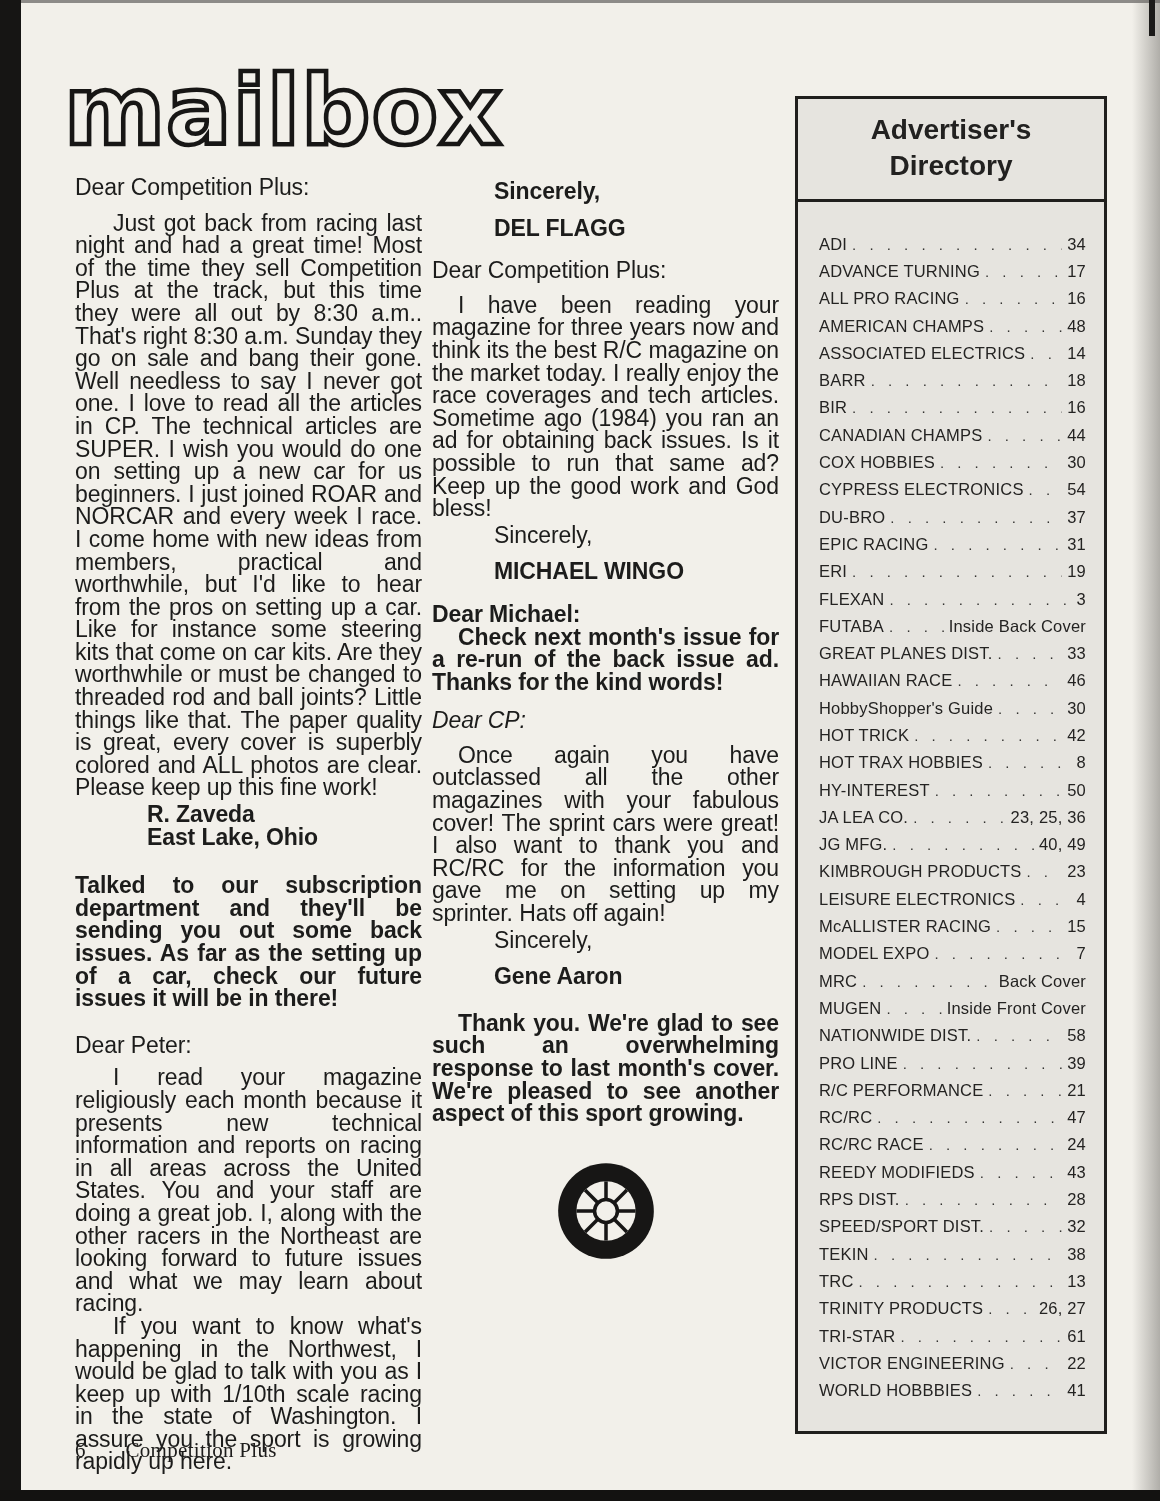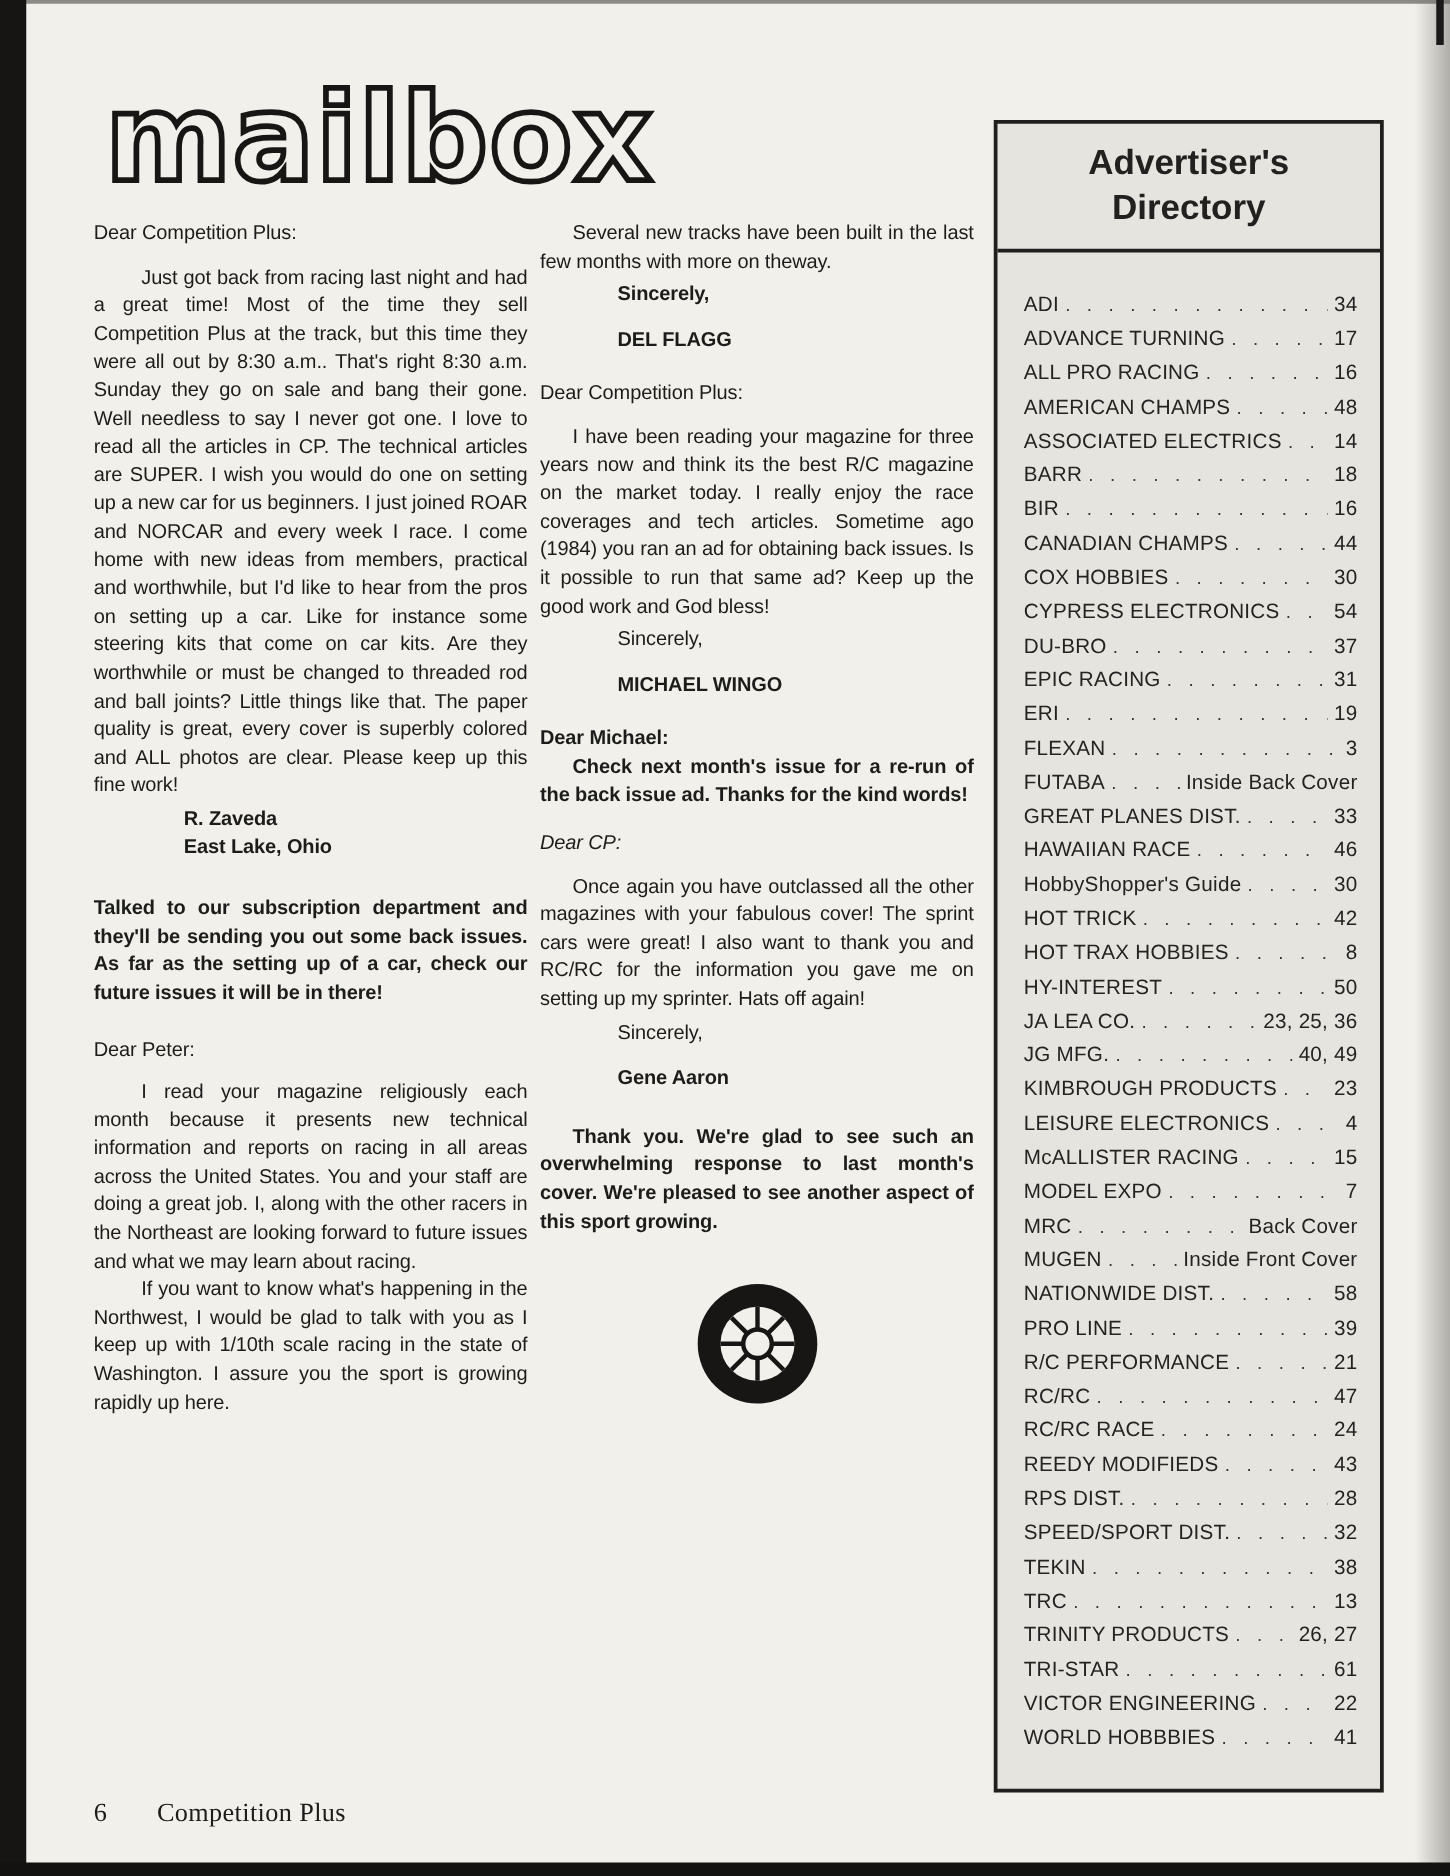--- a/index.html
+++ b/index.html
@@ -11,24 +11,24 @@
   }
   
   .edge-left   { position:absolute; left:0; top:0; width:21px; height:1501px; background:#161514; }
   .edge-bottom { position:absolute; left:0; top:1490px; width:1160px; height:11px; background:#131211; }
   .edge-top    { position:absolute; left:0; top:0; width:1160px; height:3px; background:#3a3836; opacity:.55; }
   .edge-right-shadow { position:absolute; right:0; top:0; width:28px; height:1501px;
     background:linear-gradient(to right, rgba(110,108,104,0), rgba(110,108,104,.5)); }
   .edge-top-right { position:absolute; top:0; left:1149px; width:6px; height:36px; background:#1b1a19; }
 
   
-  .logo { position:absolute; left:62px; top:52px;margin-left:20px; }
-
-  
-  .col { position:absolute; width:347px; font-size:16px; line-height:22.6px;
+  .logo { position:absolute; left:62px; top:52px; }
+
+  
+  .col { position:absolute; width:347px; font-size:23px; line-height:22.6px;
          letter-spacing:-0.1px; }
   .col-1 { left:75px;  top:176px; }
   .col-2 { left:432px; top:176px; }
   .sal      { margin:0 0 13px 0; }
   .body-p   { margin:0; text-align:justify; text-indent:38px; }
   .body-p.cont { text-indent:0; }
   .col-2 .body-p { text-indent:26px; }
   .sig      { margin:4px 0 0 72px; font-weight:bold; }
   .col-2 .sinc { margin:4px 0 0 62px; }
   .col-2 .sig  { margin:14px 0 0 62px; }
@@ -76,21 +76,20 @@
   <p class="body-p">Just got back from racing last night and had a great time! Most of the time they sell Competition Plus at the track, but this time they were all out by 8:30 a.m.. That's right 8:30 a.m. Sunday they go on sale and bang their gone. Well needless to say I never got one. I love to read all the articles in CP. The technical articles are SUPER. I wish you would do one on setting up a new car for us beginners. I just joined ROAR and NORCAR and every week I race. I come home with new ideas from members, practical and worthwhile, but I'd like to hear from the pros on setting up a car. Like for instance some steering kits that come on car kits. Are they worthwhile or must be changed to threaded rod and ball joints? Little things like that. The paper quality is great, every cover is superbly colored and ALL photos are clear. Please keep up this fine work!</p>
   <p class="sig">R. Zaveda</p>
   <p class="sig" style="margin-top:0;">East Lake, Ohio</p>
   <p class="reply mt-26">Talked to our subscription department and they'll be sending you out some back issues. As far as the setting up of a car, check our future issues it will be in there!</p>
   <p class="sal mt-24" style="margin-bottom:10px;">Dear Peter:</p>
   <p class="body-p">I read your magazine religiously each month because it presents new technical information and reports on racing in all areas across the United States. You and your staff are doing a great job. I, along with the other racers in the Northeast are looking forward to future issues and what we may learn about racing.</p>
   <p class="body-p">If you want to know what's happening in the Northwest, I would be glad to talk with you as I keep up with 1/10th scale racing in the state of Washington. I assure you the sport is growing rapidly up here.</p>
 </div>
 
 <div class="col col-2">
-  <p class="body-p cont">Several new tracks have been built in the last few months with more on theway.</p>
   <p class="sinc" style="font-weight:bold;">Sincerely,</p>
   <p class="sig">DEL FLAGG</p>
   <p class="sal mt-20" style="margin-bottom:12px;">Dear Competition Plus:</p>
   <p class="body-p">I have been reading your magazine for three years now and think its the best R/C magazine on the market today. I really enjoy the race coverages and tech articles. Sometime ago (1984) you ran an ad for obtaining back issues. Is it possible to run that same ad? Keep up the good work and God bless!</p>
   <p class="sinc">Sincerely,</p>
   <p class="sig">MICHAEL WINGO</p>
   <p class="reply mt-20">Dear Michael:</p>
   <p class="reply body-p" style="font-weight:bold;">Check next month's issue for a re-run of the back issue ad. Thanks for the kind words!</p>
   <p class="sal mt-18" style="margin-bottom:12px;">Dear CP:</p>
   <p class="body-p">Once again you have outclassed all the other magazines with your fabulous cover! The sprint cars were great! I also want to thank you and RC/RC for the information you gave me on setting up my sprinter. Hats off again!</p>

